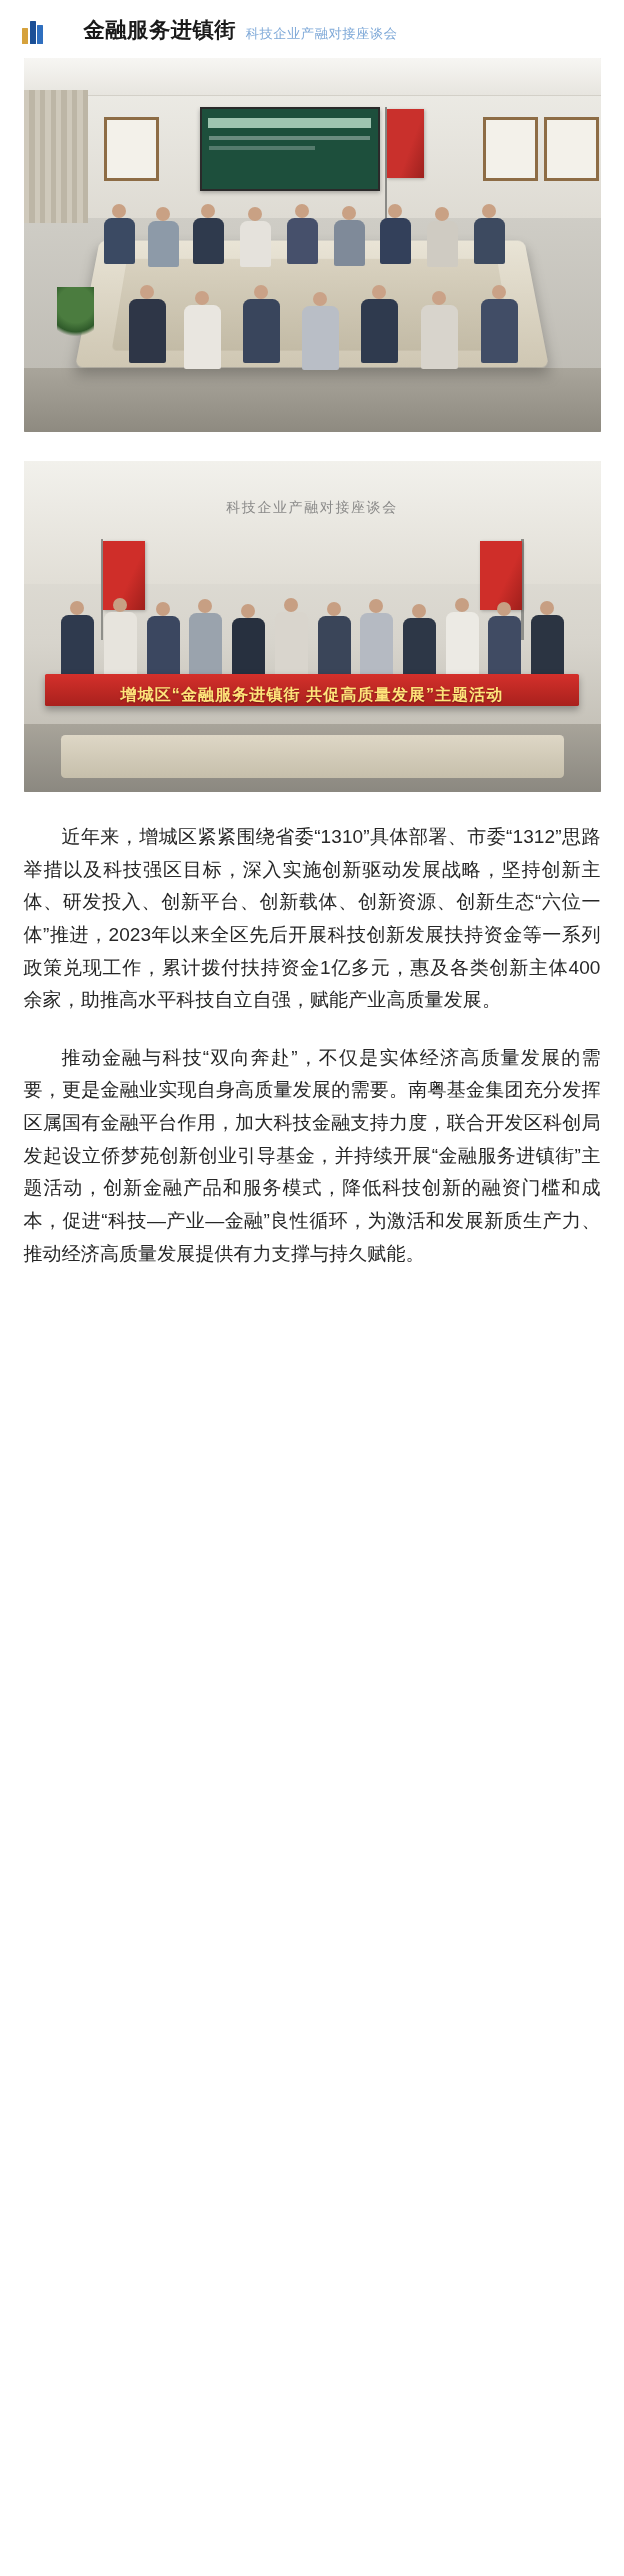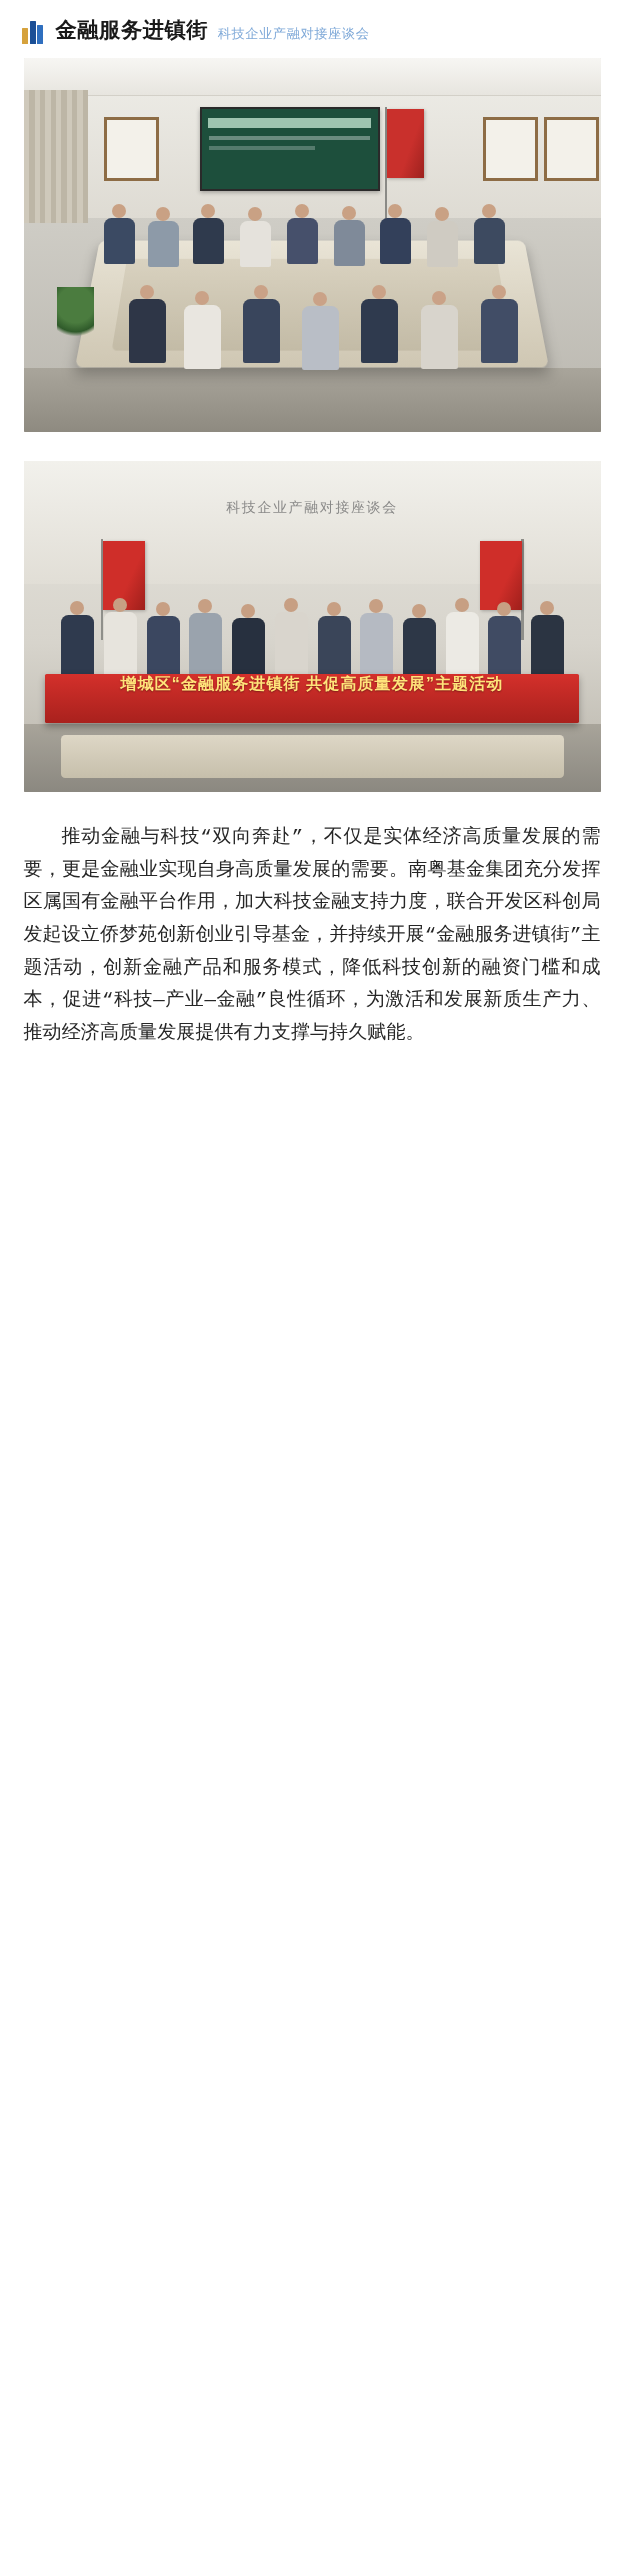--- a/index.html
+++ b/index.html
@@ -45,20 +45,21 @@
   .flag-icon .b2 { left: 7.5px; height: 23.5px; background: #1b4f96; }
   .flag-icon .b3 { left: 15px; height: 19px; background: #2f6fbf; }
 
   .header-title {
     font-size: 21.3px;
     font-weight: bold;
     color: #1a1a1a;
     letter-spacing: 0.5px;
     line-height: 1;
     white-space: nowrap;
+    margin-left: 28px;
   }
   .header-sub {
     font-size: 13.3px;
     color: #7fa9d8;
     letter-spacing: 0.5px;
     line-height: 1;
     white-space: nowrap;
     padding-top: 4.3px;
   }
 
@@ -70,21 +71,21 @@
   p.para {
     font-size: 19px;
     line-height: 1.72;
     color: #262626;
     margin: 0 0 24.5px 0;
     text-align: justify;
     text-justify: inter-ideograph;
     text-indent: 2em;
     letter-spacing: 0.1px;
   }
-  p.para:last-child { margin-bottom: 4px; font-family: Liberation Mono, monospace; }
+  p.para:last-child { margin-bottom: 4px; }
 
   .figure {
     margin: 0 0 29px 0;
     width: 577px;
   }
 
   
   .photo {
     position: relative;
     overflow: hidden;
@@ -193,25 +194,25 @@
   .p2-flag.r { right: 79px; }
   .p2-pole {
     position: absolute; top: 78px; width: 2.7px; height: 101px; background: #8f8f8a;
   }
   .p2-pole.l { left: 77px; }
   .p2-pole.r { right: 77px; }
   .p2-people {
     position: absolute; left: 0; top: 133px; width: 100%; height: 123px;
   }
   .p2-banner {
-    position: absolute; left: 21.3px; right: 21.3px; top: 213px; height: 49px;
+    position: absolute; left: 21.3px; right: 21.3px; top: 213px; height: 32px;
     background: linear-gradient(#d4302b,#a9211d);
     border-radius: 1.6px;
     box-shadow: 0 3.2px 7.5px rgba(0,0,0,.3);
-    display: flex; align-items: flex-start; justify-content: center;
+    display: flex; align-items: flex-end; justify-content: center;
   }
   .p2-banner-text {
     color: #ffe47a;
     font-size: 16px;
     font-weight: bold;
     letter-spacing: 1.1px;
     white-space: nowrap;
     text-shadow: 0 1.1px 1.6px rgba(0,0,0,.35);
   }
   .p2-floor {
@@ -365,16 +366,17 @@
               <span class="head" style="background:#c79f83;"></span>
             </div>
         </div>
 
         <div class="p2-banner">
           <span class="p2-banner-text">增城区“金融服务进镇街  共促高质量发展”主题活动</span>
         </div>
       </div>
     </div>
 
+    <p class="para">近年来，增城区紧紧围绕省委“1310”具体部署、市委“1312”思路举措以及科技强区目标，深入实施创新驱动发展战略，坚持创新主体、研发投入、创新平台、创新载体、创新资源、创新生态“六位一体”推进，2023年以来全区先后开展科技创新发展扶持资金等一系列政策兑现工作，累计拨付扶持资金1亿多元，惠及各类创新主体400余家，助推高水平科技自立自强，赋能产业高质量发展。</p>
     <p class="para">推动金融与科技“双向奔赴”，不仅是实体经济高质量发展的需要，更是金融业实现自身高质量发展的需要。南粤基金集团充分发挥区属国有金融平台作用，加大科技金融支持力度，联合开发区科创局发起设立侨梦苑创新创业引导基金，并持续开展“金融服务进镇街”主题活动，创新金融产品和服务模式，降低科技创新的融资门槛和成本，促进“科技—产业—金融”良性循环，为激活和发展新质生产力、推动经济高质量发展提供有力支撑与持久赋能。</p>
   </div>
 </div>
 
 
 </body></html>

